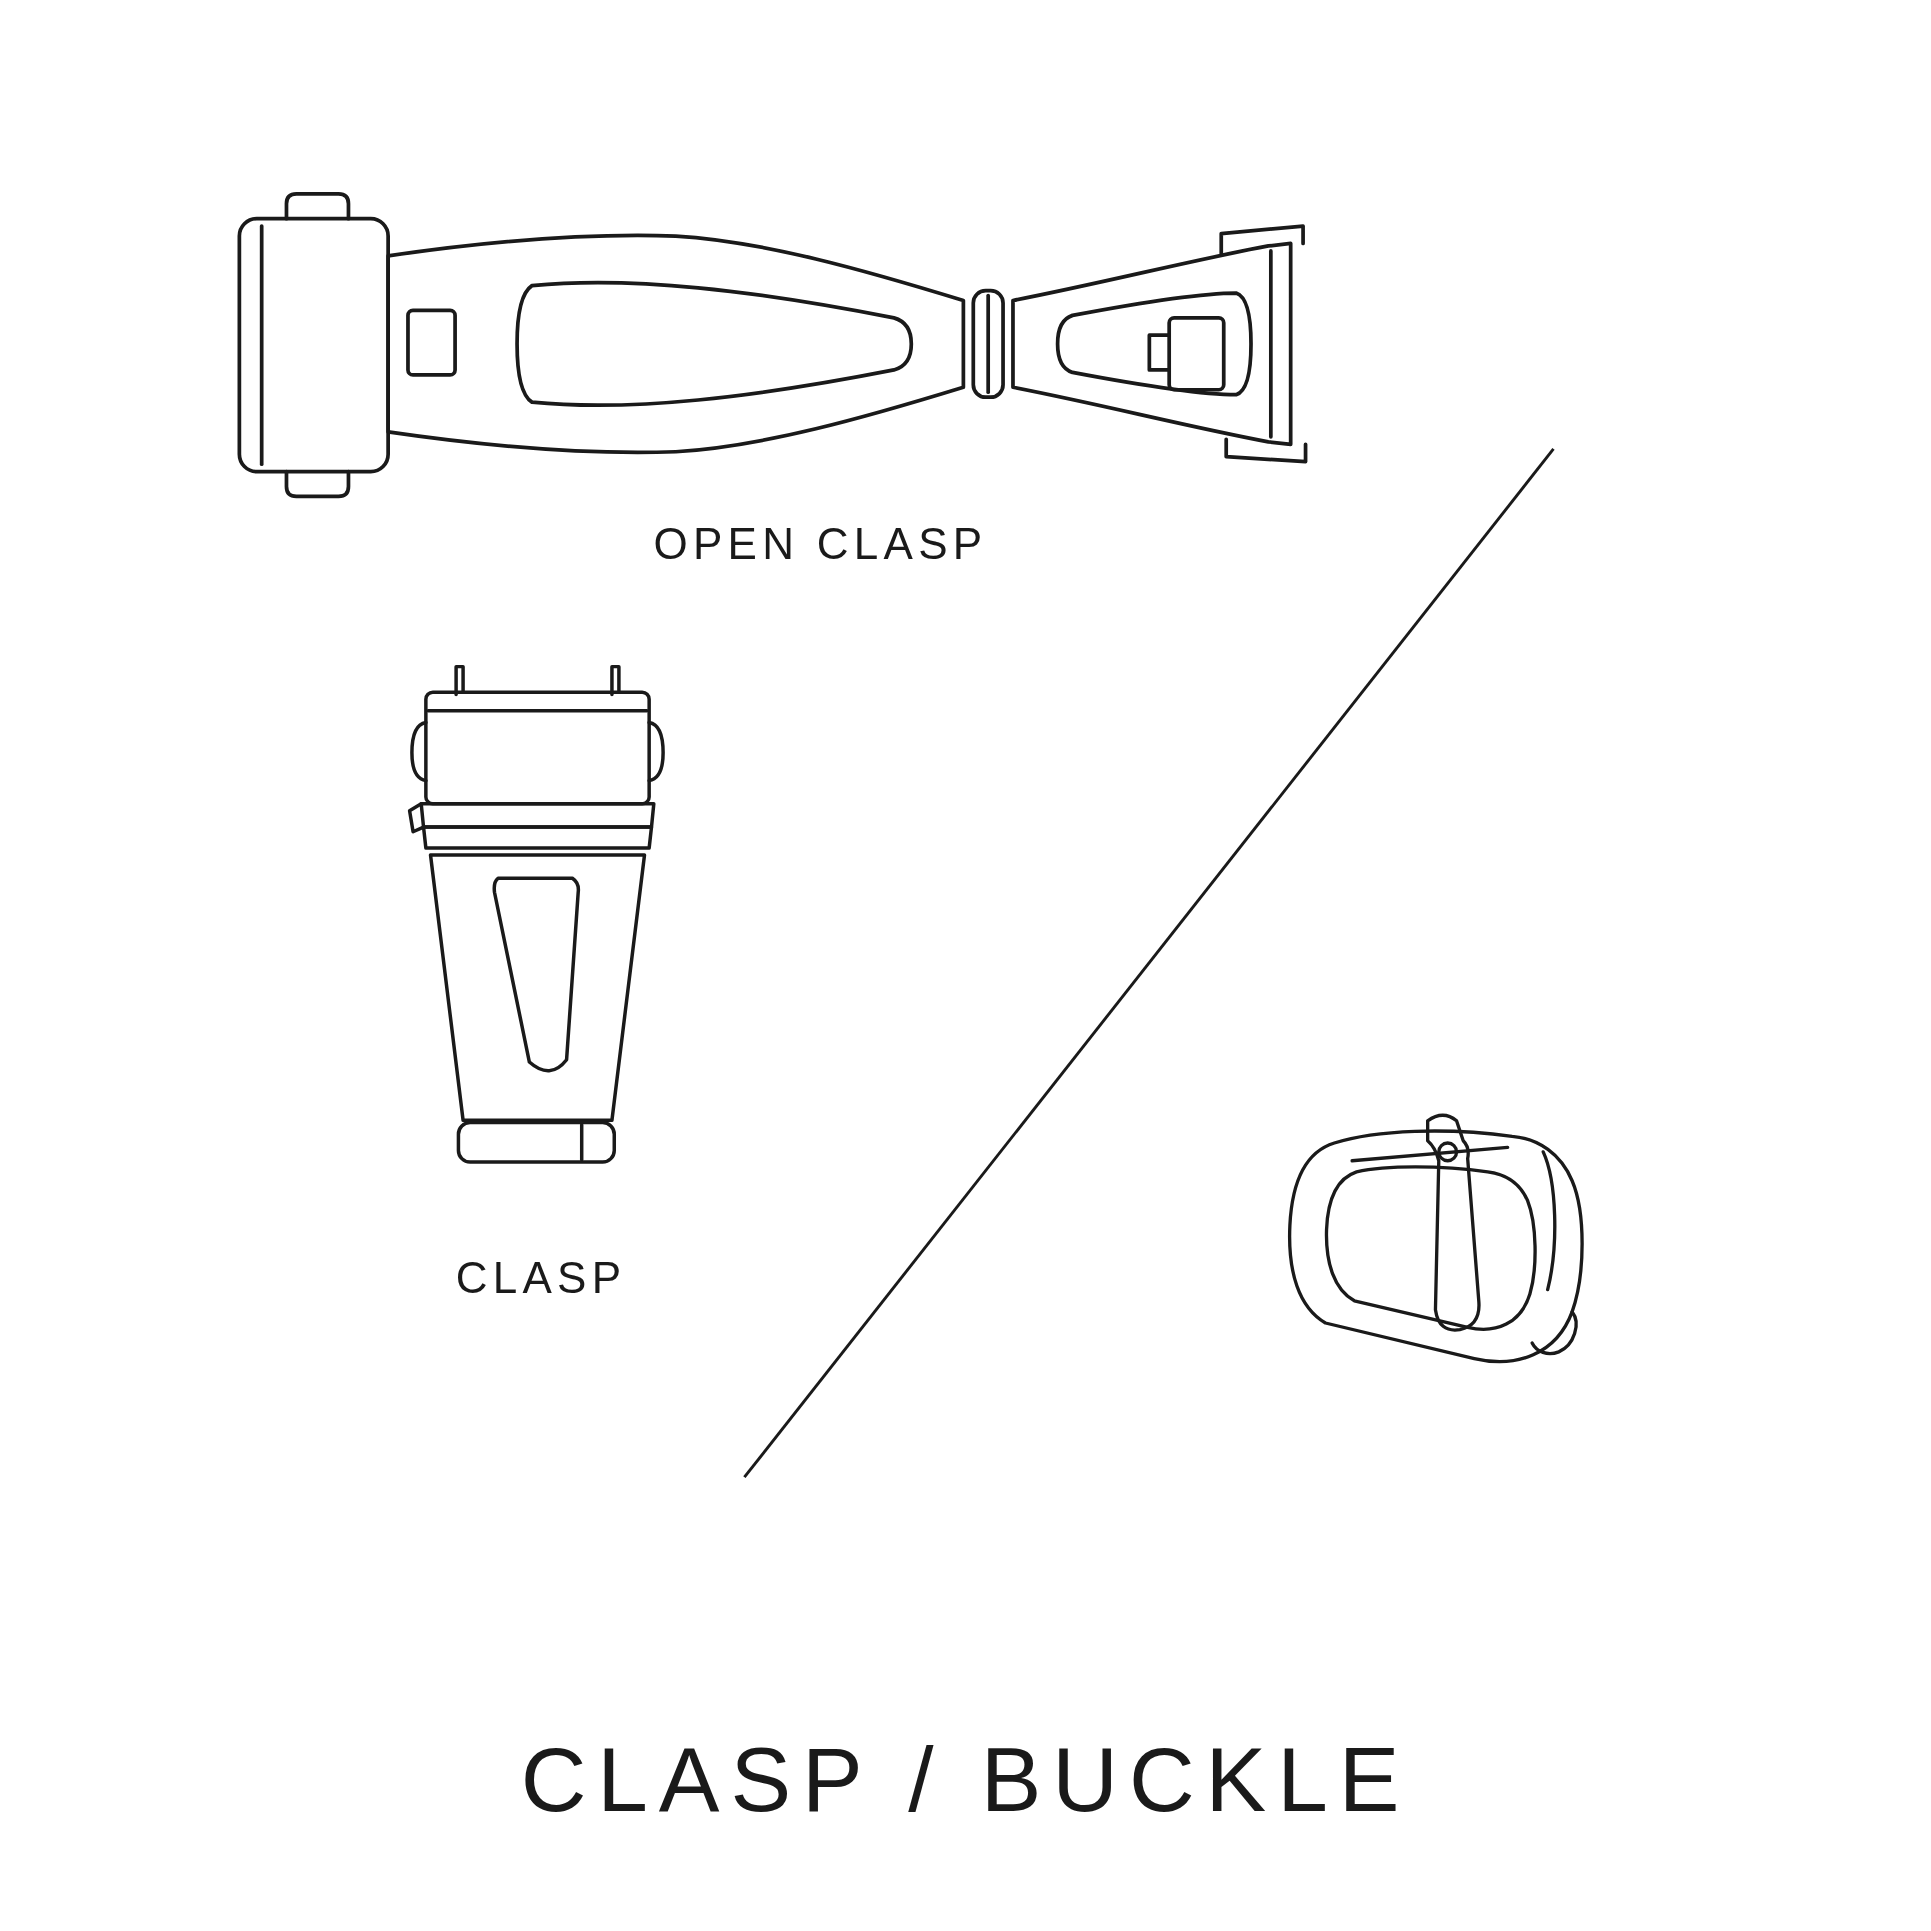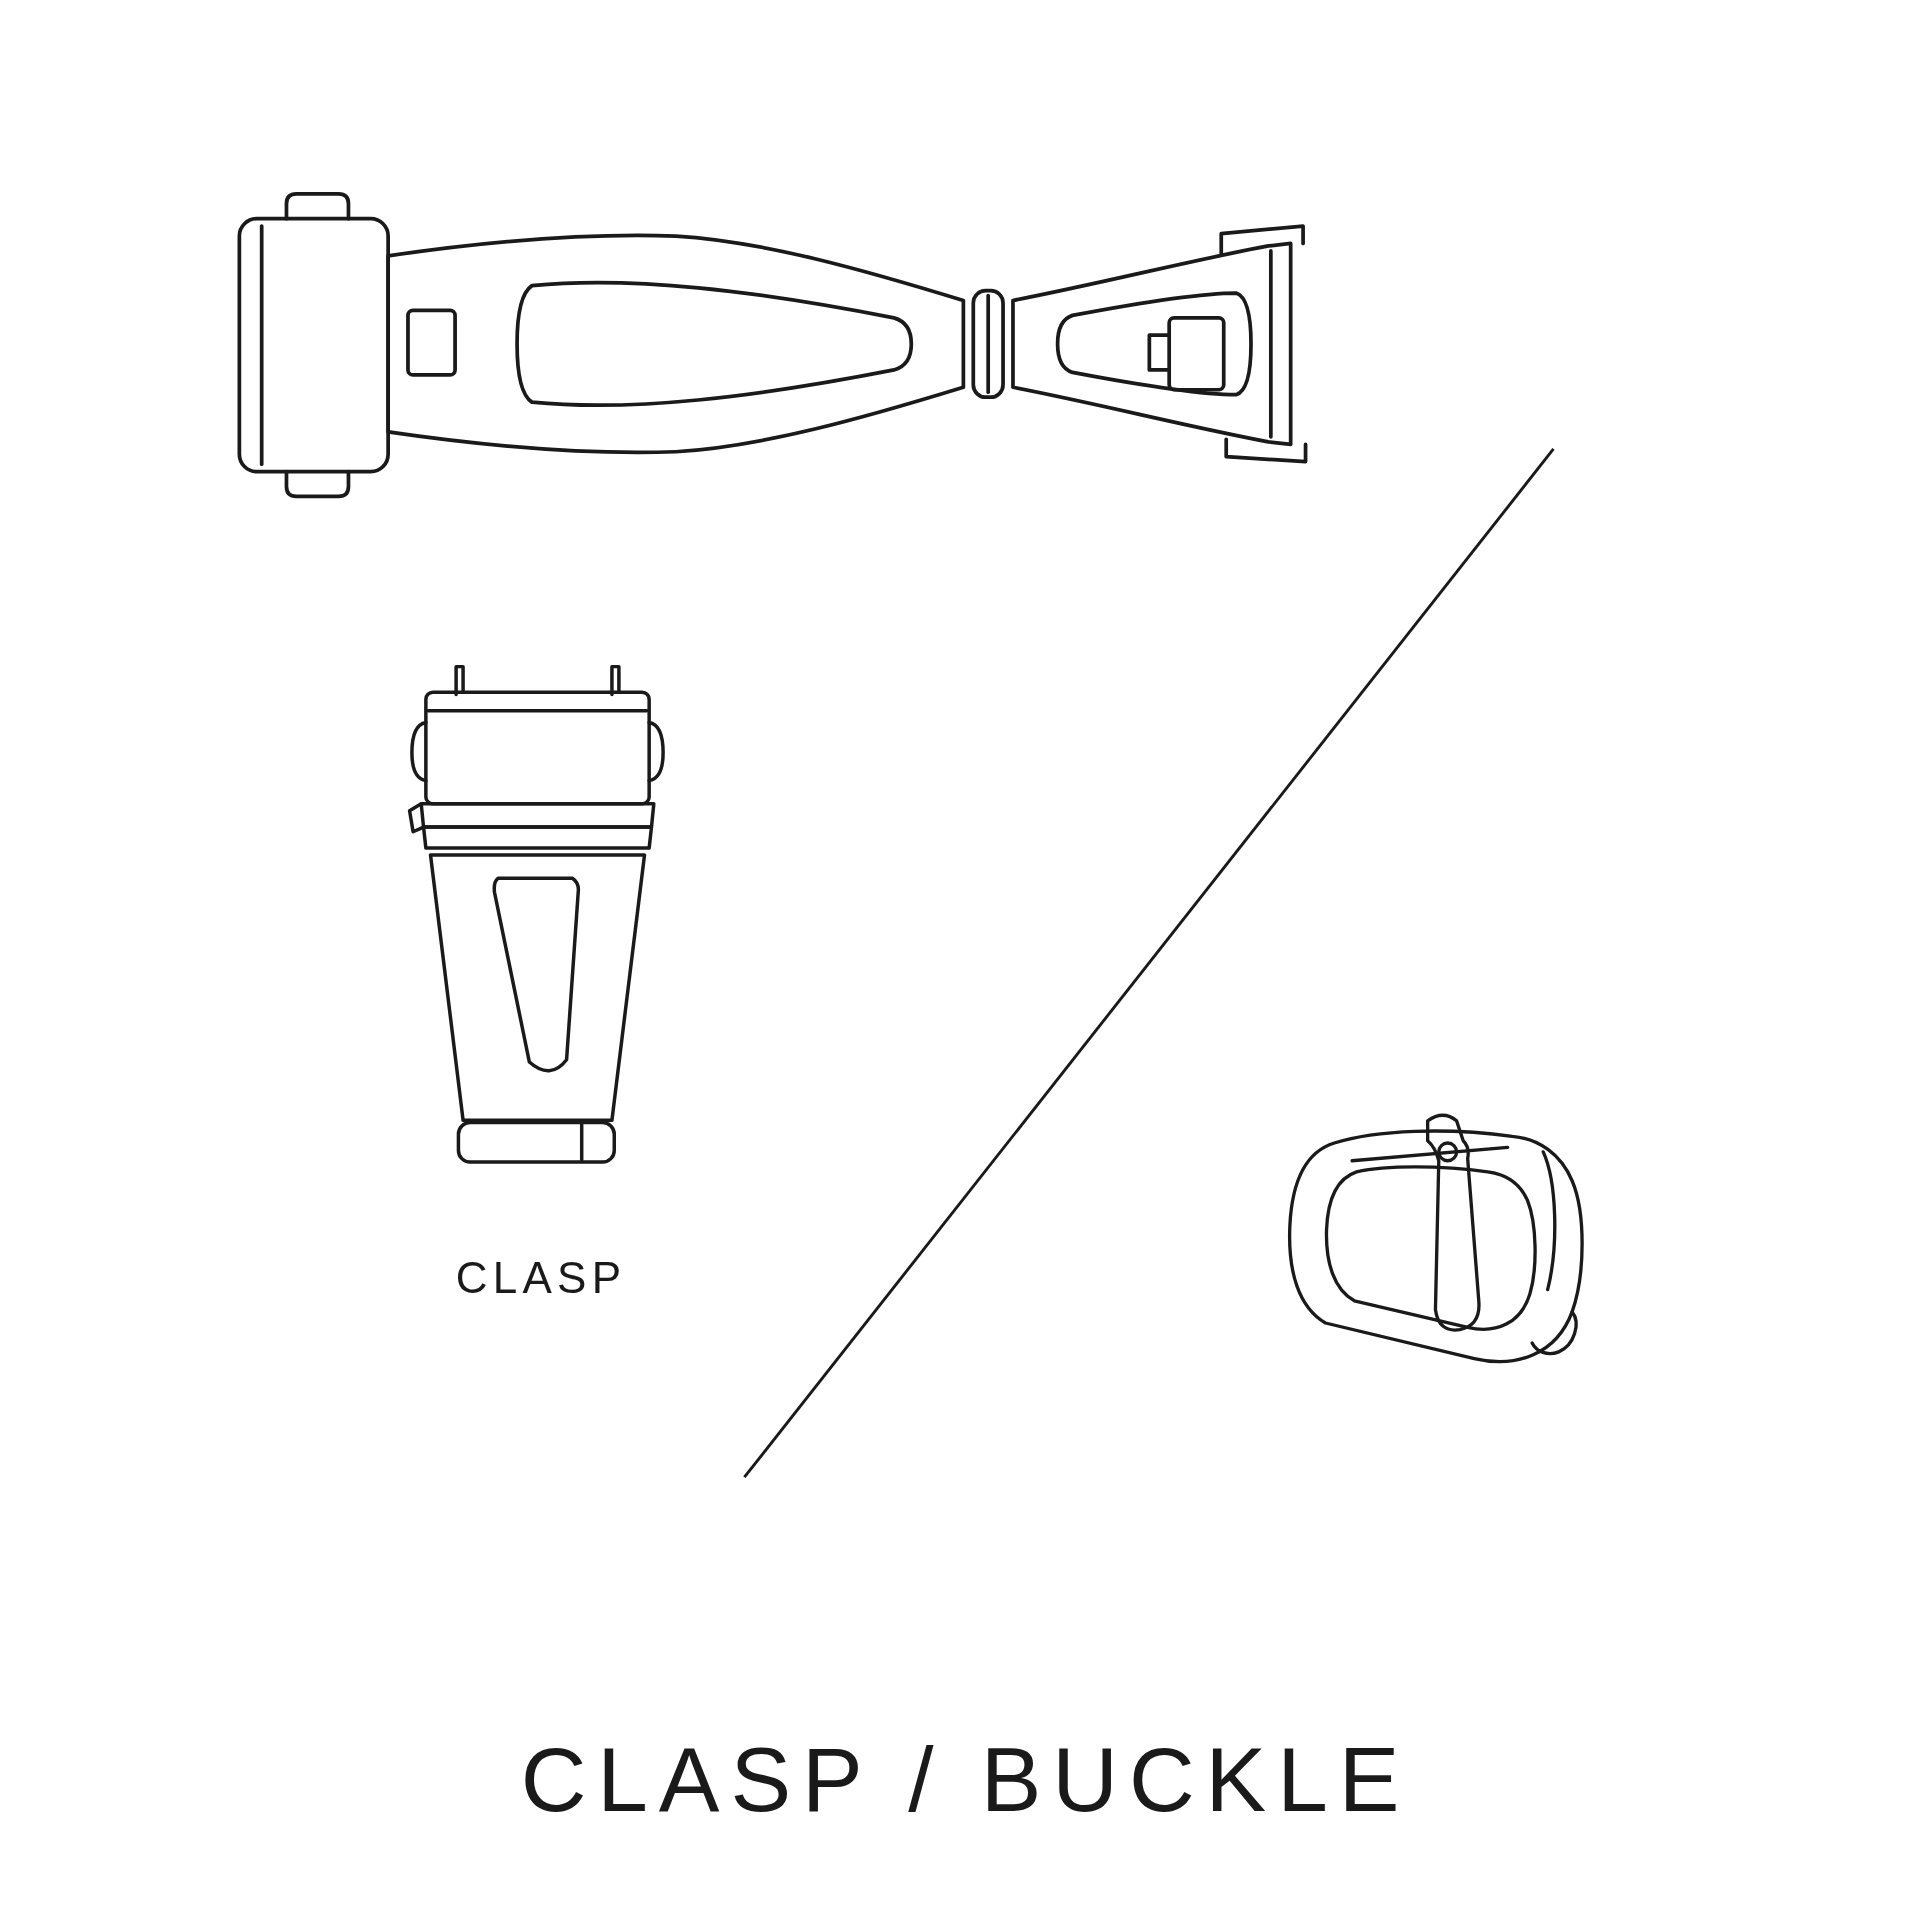--- a/index.html
+++ b/index.html
@@ -62,20 +62,21 @@
 
       <path d="M638,98 C710,84 780,66 844,54 L862,52 L862,214 L844,212 C780,200 710,182 638,168 Z"></path>
       <line x1="846" y1="58" x2="846" y2="208"></line>
       <path d="M806,60 L806,44 L872,38 L872,52"></path>
       <path d="M810,210 L810,224 L874,228 L874,214"></path>
       <path d="M686,110 C760,96 800,92 818,92 Q830,96 830,133 Q830,170 818,174 C800,174 760,170 686,156 Q674,152 674,133 Q674,114 686,110 Z"></path>
       <rect x="764" y="112" width="44" height="58" rx="4"></rect>
       <path d="M764,126 L748,126 L748,154 L764,154"></path>
     </svg>
   </div>
+  <div class="label" style="left:270px; top:519px; width:1101px;">OPEN CLASP</div>
 
   <div class="illus" style="left:384px; top:655px; width:314px;">
     <svg viewBox="0 0 270 470" stroke-width="3">
 
       <path d="M62,34 L62,10 L68,10 L68,32"></path>
       <path d="M196,34 L196,10 L202,10 L202,32"></path>
 
       <rect x="36" y="32" width="192" height="96" rx="6"></rect>
       <line x1="38" y1="48" x2="226" y2="48"></line>
 

